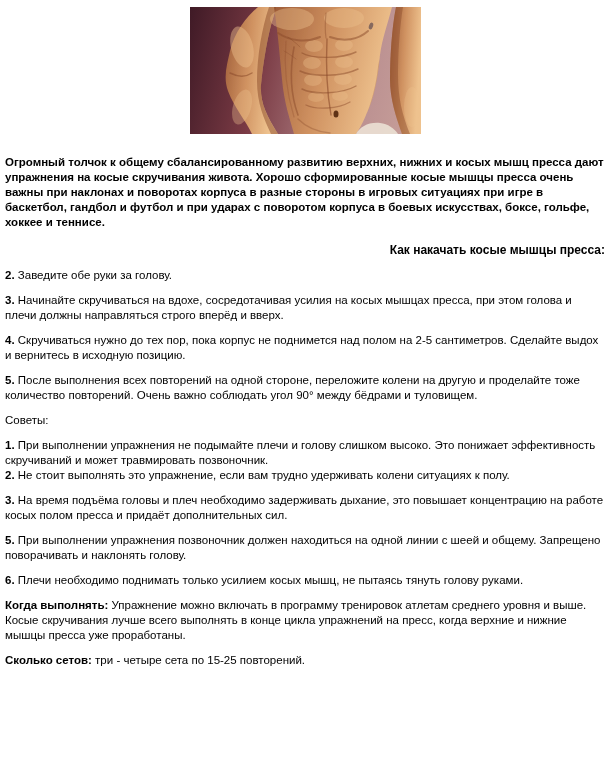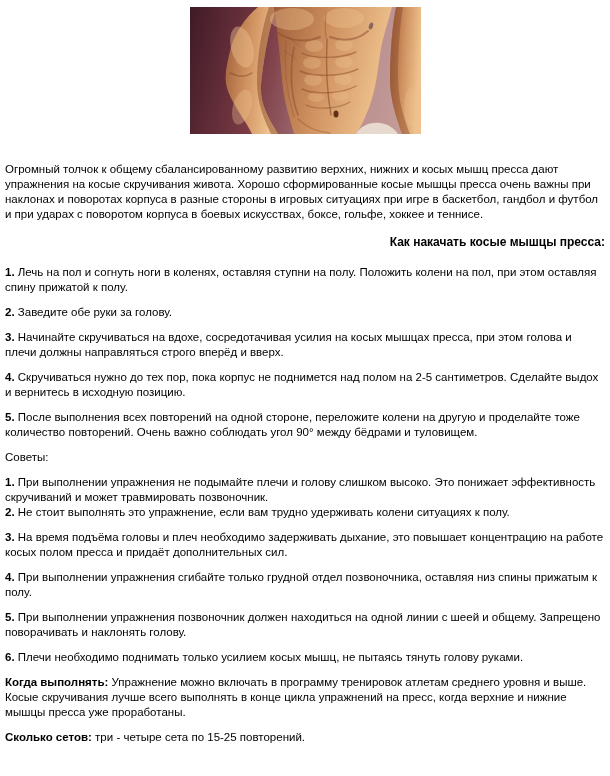--- a/index.html
+++ b/index.html
@@ -19,21 +19,21 @@
     height: 127px;
     margin: 0 auto;
   }
   .title {
     font-weight: bold;
     font-size: 12px;
     text-align: center;
     margin: 23px 0 0 0;
   }
   .p { margin: 10px 0 0 0; }
-  .intro { margin-top: 28px; }
+  .intro { margin-top: 21px; font-weight: bold; }
   .h2 {
     font-weight: bold;
     font-size: 12px;
     text-align: right;
     margin: 13px 0 0 0;
   }
   .first-step { margin-top: 15px; }
   .bold { font-weight: normal; }
   b { font-weight: bold; }
 </style>
@@ -115,24 +115,20 @@
 
       <path d="M166,127 C170,120 178,115 190,116 C198,117 204,121 208,127 Z" fill="#e9ddd2" opacity="0.95"></path>
     </g>
   </svg>
 
 
   <div class="p intro">Огромный толчок к общему сбалансированному развитию верхних, нижних и косых мышц пресса дают упражнения на косые скручивания живота. Хорошо сформированные косые мышцы пресса очень важны при наклонах и поворотах корпуса в разные стороны в игровых ситуациях при игре в баскетбол, гандбол и футбол и при ударах с поворотом корпуса в боевых искусствах, боксе, гольфе, хоккее и теннисе.</div>
 
   <div class="h2">Как накачать косые мышцы пресса:</div>
 
-  <div class="p first-step">
-    <b>1.</b>
-    <span>Лечь на пол и согнуть ноги в коленях, оставляя ступни на полу. Положить колени на пол, при этом оставляя спину прижатой к полу.</span>
-  </div>
   <div class="p">
     <b>2.</b>
     <span>Заведите обе руки за голову.</span>
   </div>
   <div class="p">
     <b>3.</b>
     <span>Начинайте скручиваться на вдохе, сосредотачивая усилия на косых мышцах пресса, при этом голова и плечи должны направляться строго вперёд и вверх.</span>
   </div>
   <div class="p">
     <b>4.</b>
@@ -153,24 +149,20 @@
     <div>
       <b>2.</b>
       <span>Не стоит выполнять это упражнение, если вам трудно удерживать колени ситуациях к полу.</span>
     </div>
   </div>
   <div class="p">
     <b>3.</b>
     <span>На время подъёма головы и плеч необходимо задерживать дыхание, это повышает концентрацию на работе косых полом пресса и придаёт дополнительных сил.</span>
   </div>
   <div class="p">
-    <b>4.</b>
-    <span>При выполнении упражнения сгибайте только грудной отдел позвоночника, оставляя низ спины прижатым к полу.</span>
-  </div>
-  <div class="p">
     <b>5.</b>
     <span>При выполнении упражнения позвоночник должен находиться на одной линии с шеей и общему. Запрещено поворачивать и наклонять голову.</span>
   </div>
   <div class="p">
     <b>6.</b>
     <span>Плечи необходимо поднимать только усилием косых мышц, не пытаясь тянуть голову руками.</span>
   </div>
 
   <div class="p">
     <b>Когда выполнять:</b>

